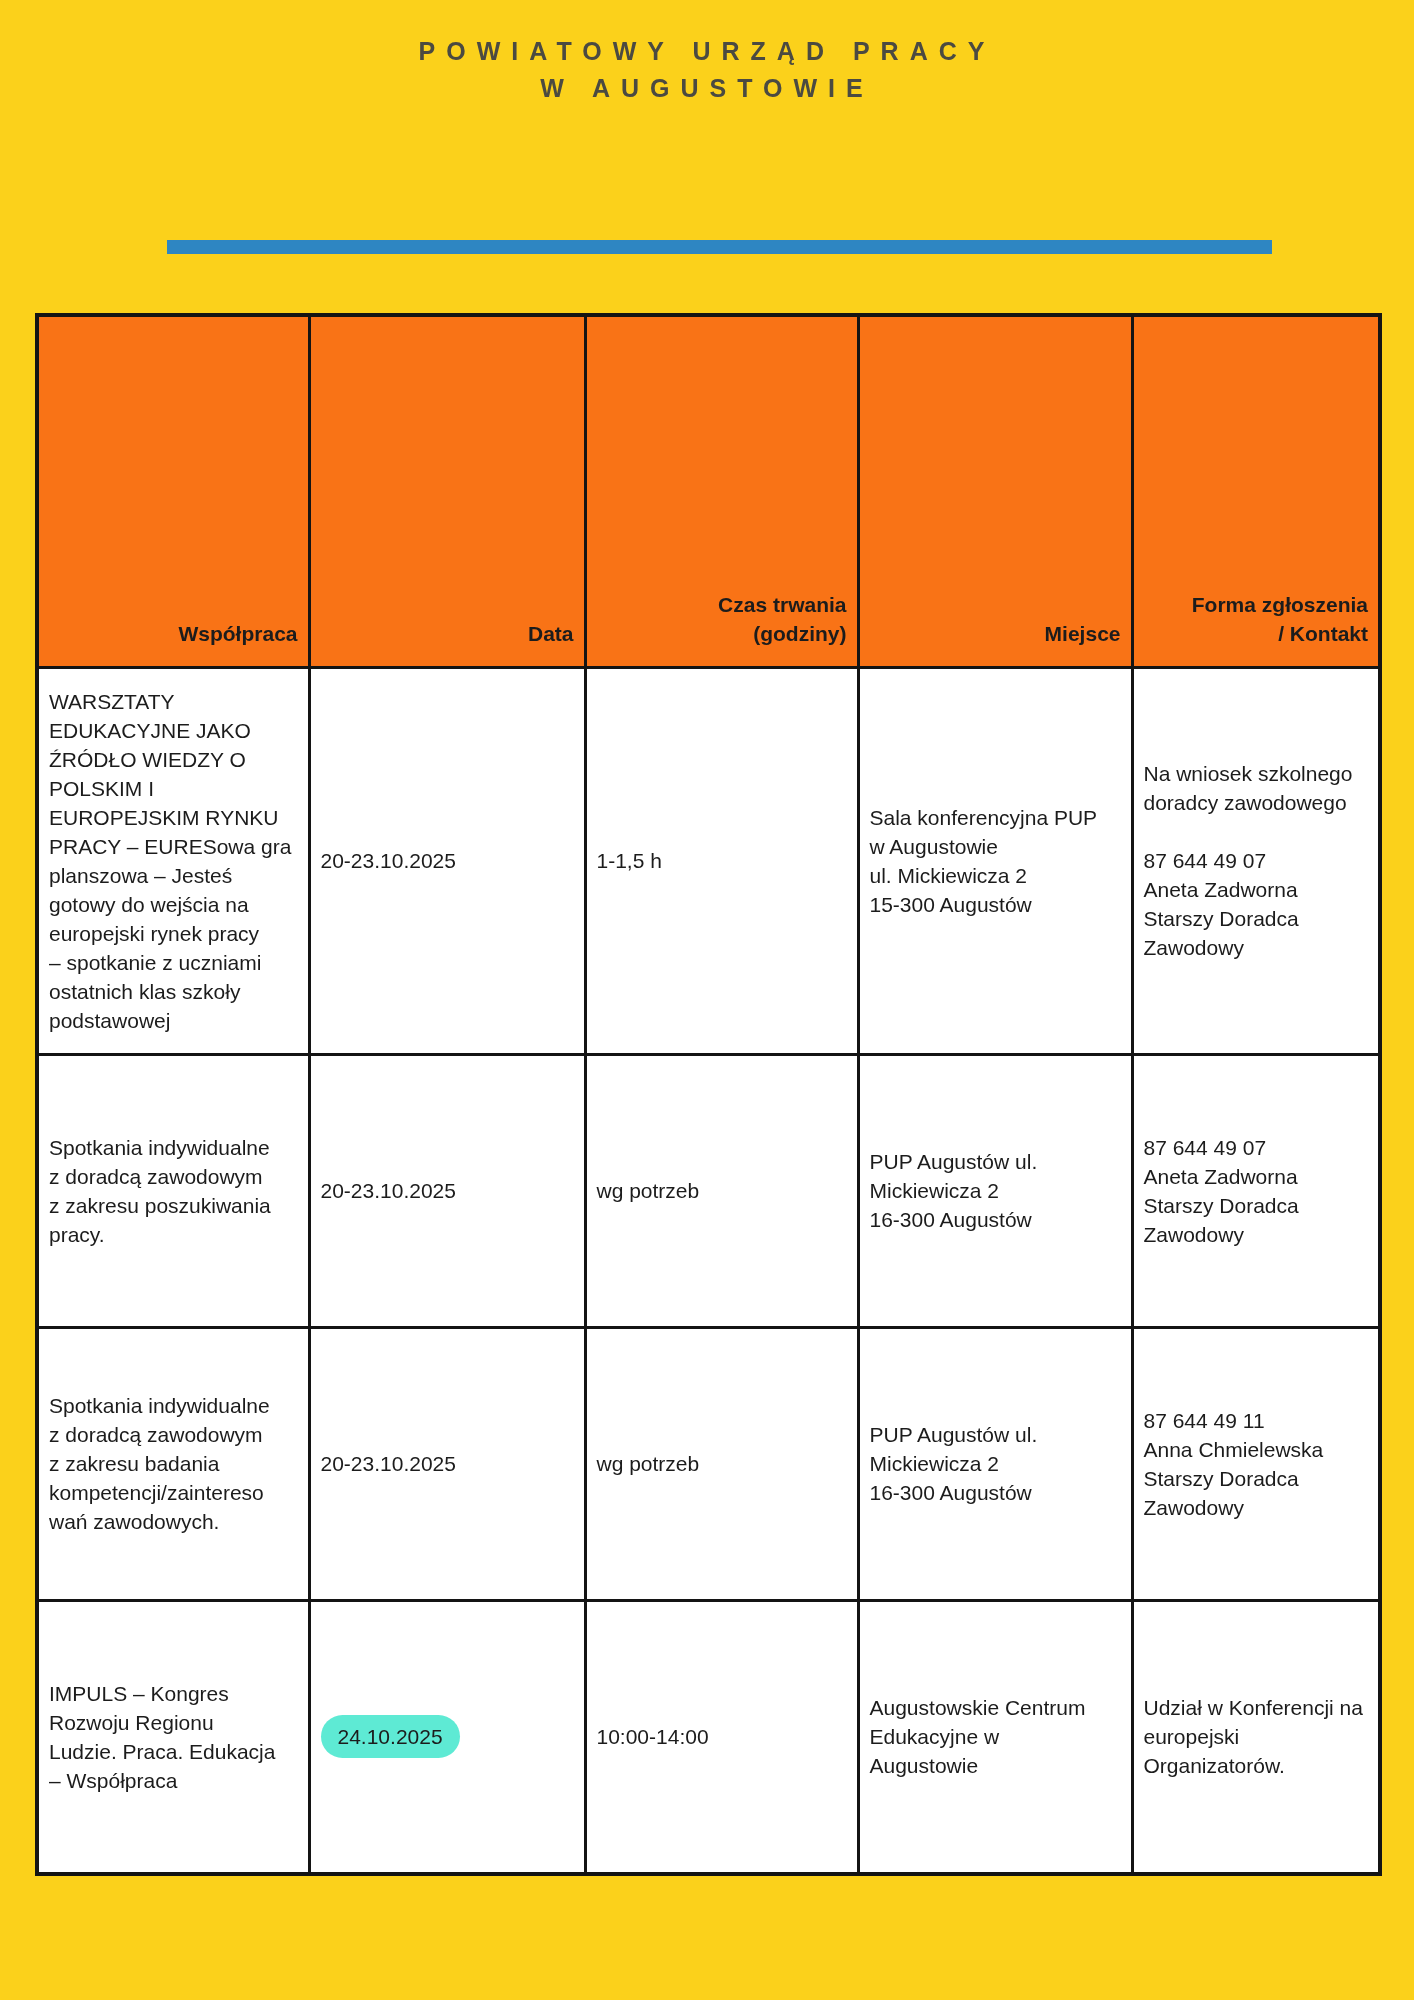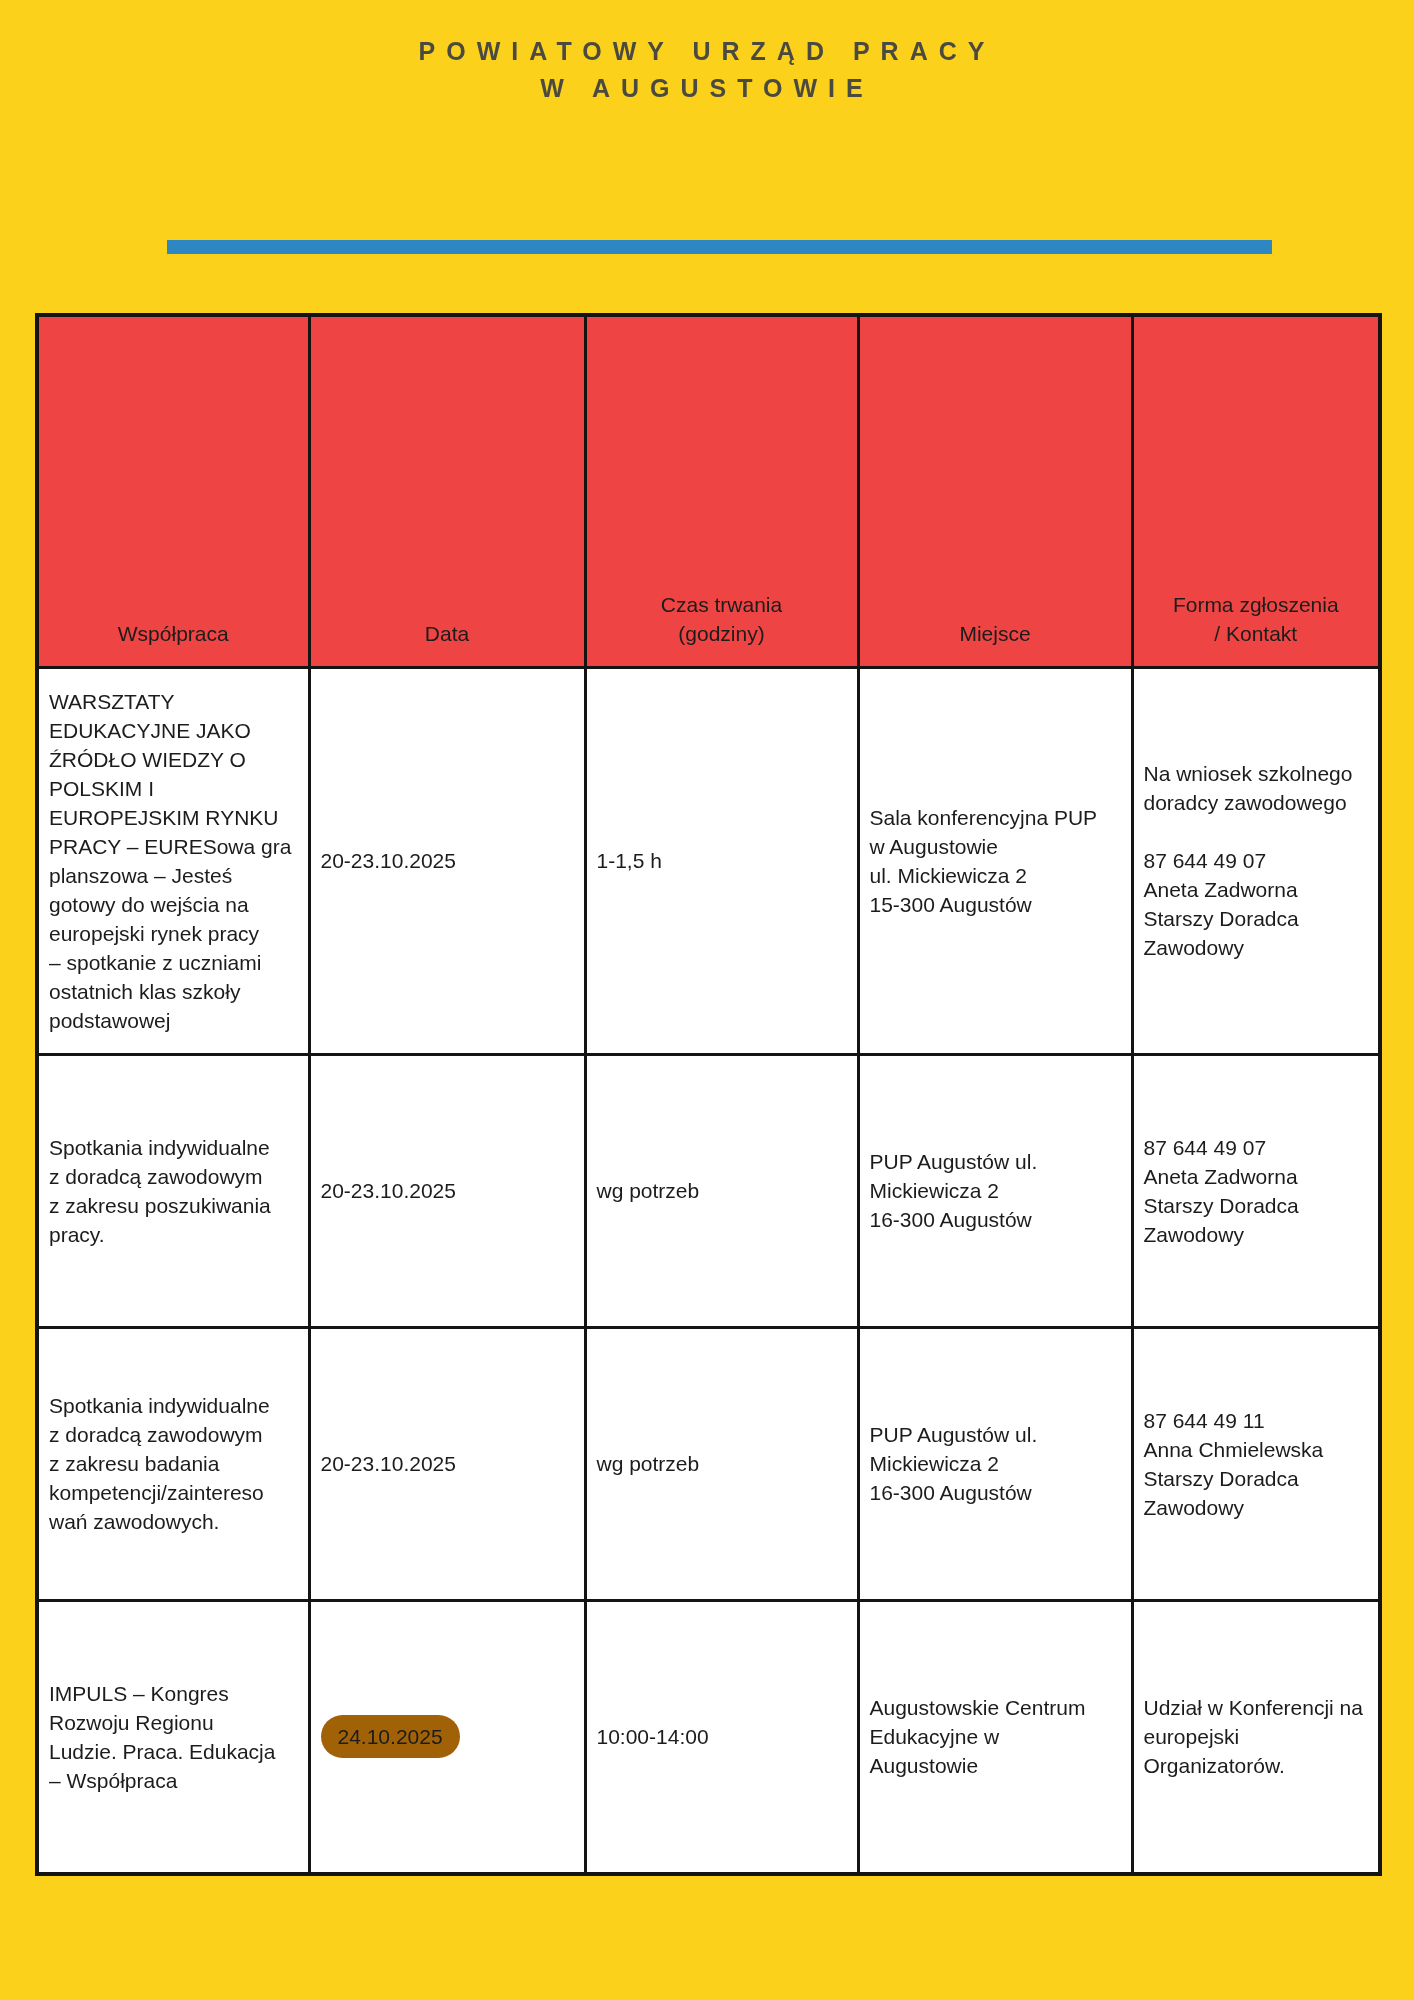--- a/index.html
+++ b/index.html
@@ -36,38 +36,38 @@
     line-height:29px;
     border:4px solid #141414;
   }
   table.schedule th, table.schedule td {
     border:3px solid #141414;
     white-space:pre-wrap;
     overflow:hidden;
     word-wrap:break-word;
   }
   table.schedule thead th {
-    background:#ef4444;
+    background:#f97316;
     vertical-align:bottom;
-    text-align:center;
-    font-weight:normal;
+    text-align:right;
+    font-weight:bold;
     padding:0 10px 18px 10px;
   }
   table.schedule td {
     vertical-align:middle;
     padding:8px 10px;
   }
   tr.header-row { height:352px; }
   tr.row-1 { height:387px;margin-top:44px; }
   tr.row-2 { height:273px; }
   tr.row-3 { height:273px; }
   tr.row-4 { height:274px; }
   .pill {
     display:inline-block;
-    background:#a16207;
+    background:#5eead4;
     border-radius:22px;
     padding:7px 17px;
   }
 </style>
 </head>
 <body>
 
 <div class="page">
 
   <div class="banner">

